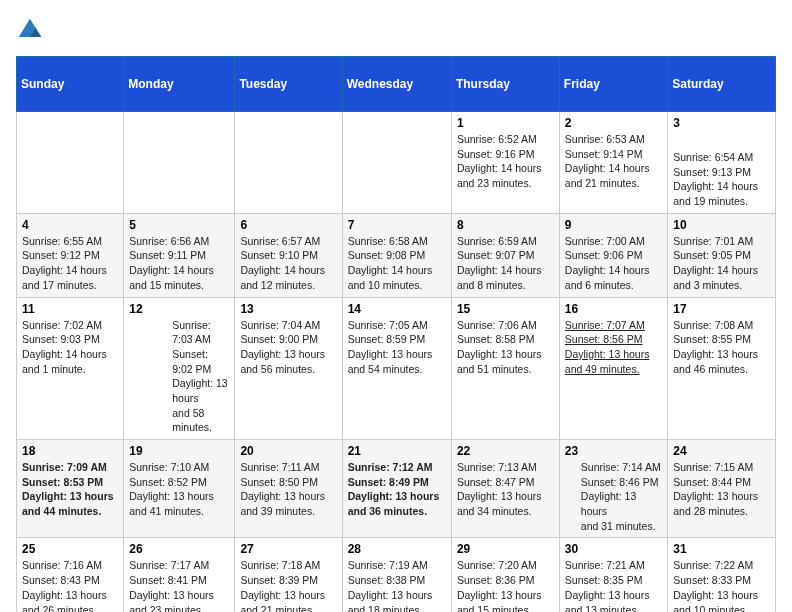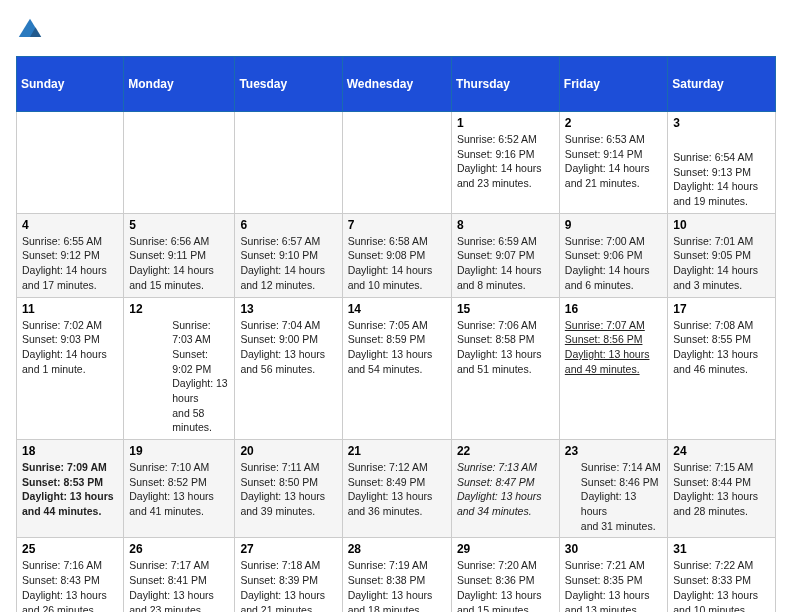--- a/index.html
+++ b/index.html
@@ -261,28 +261,28 @@
         </td>
         <td>
           <span class="day-num">20</span>
           <div class="day-info" style="white-space: pre-line;">Sunrise: 7:11 AM
 Sunset: 8:50 PM
 Daylight: 13 hours
 and 39 minutes.</div>
         </td>
         <td>
           <span class="day-num">21</span>
-          <div class="day-info" style="white-space: pre-line;">Sunrise: 7:12 AM
+          <div class="day-info" style="white-space: pre-line; font-weight: bold;">Sunrise: 7:12 AM
 Sunset: 8:49 PM
 Daylight: 13 hours
 and 36 minutes.</div>
         </td>
         <td>
           <span class="day-num">22</span>
-          <div class="day-info" style="white-space: pre-line; font-style: italic;">Sunrise: 7:13 AM
+          <div class="day-info" style="white-space: pre-line;">Sunrise: 7:13 AM
 Sunset: 8:47 PM
 Daylight: 13 hours
 and 34 minutes.</div>
         </td>
         <td>
           <span class="day-num">23</span>
           <div class="day-info" style="white-space: pre-line; margin-left: 16px;">Sunrise: 7:14 AM
 Sunset: 8:46 PM
 Daylight: 13 hours
 and 31 minutes.</div>

